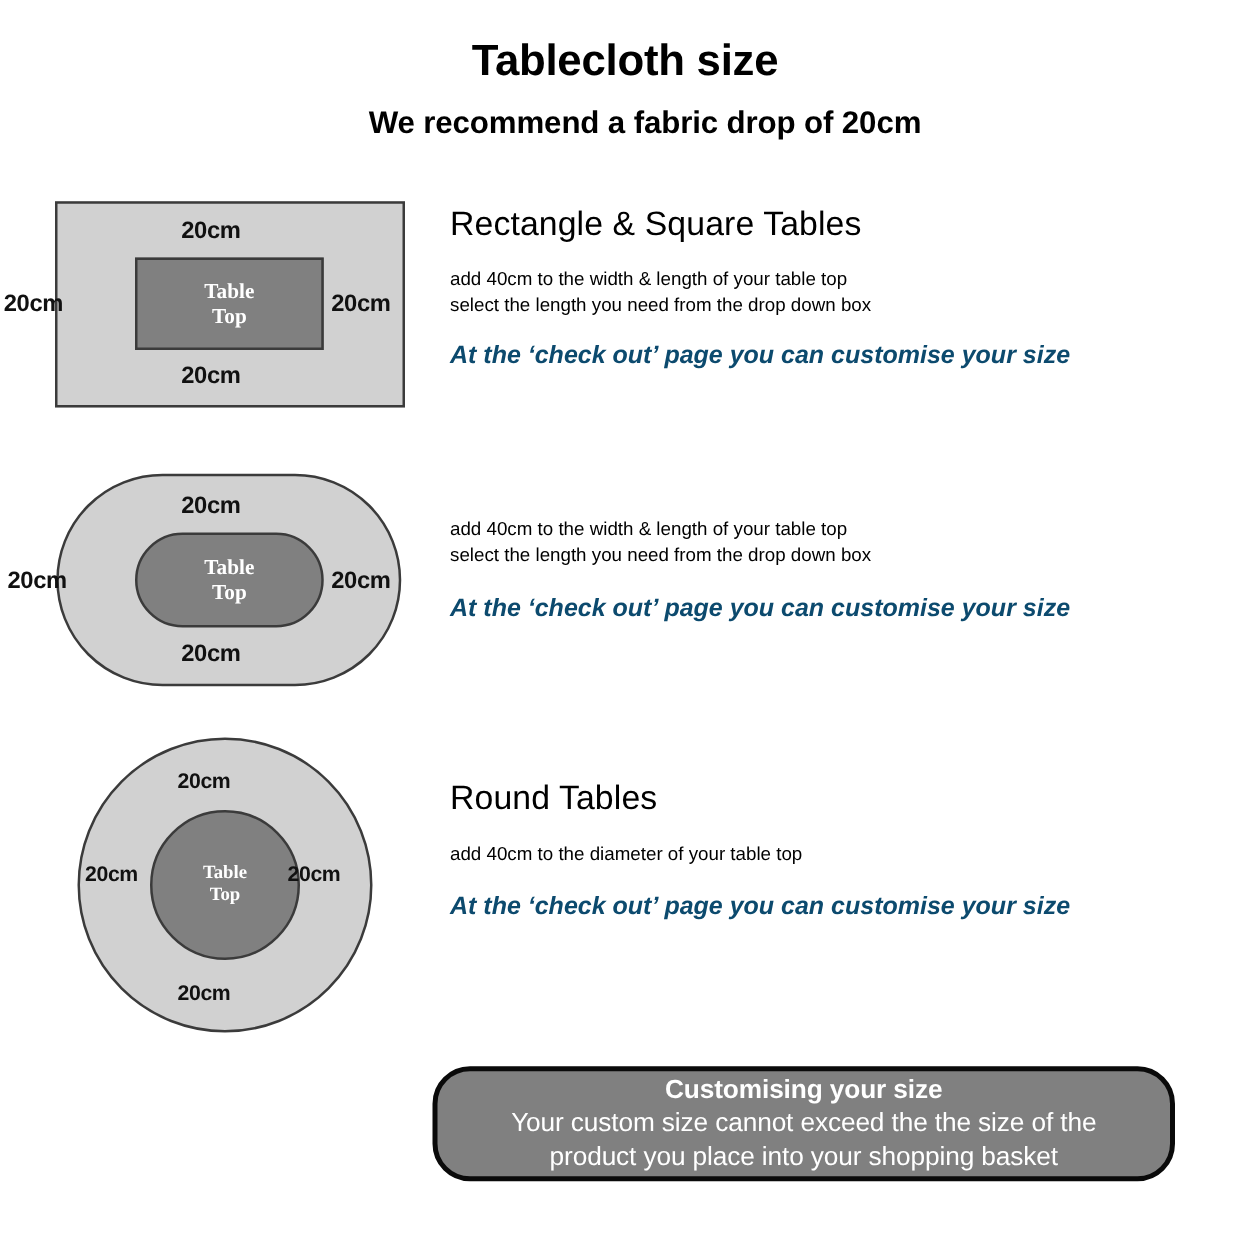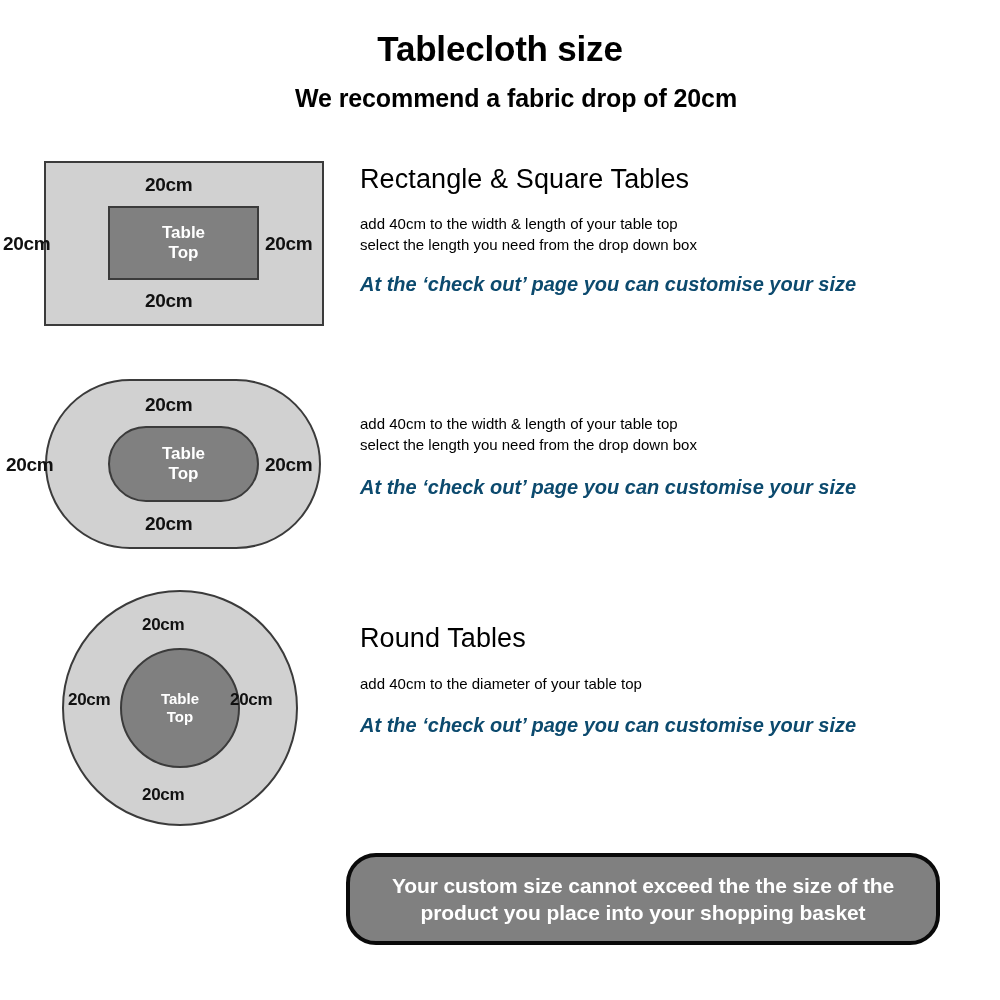--- a/index.html
+++ b/index.html
@@ -53,21 +53,21 @@
     border: 2px solid #3b3b3b;
     box-sizing: border-box;
     display: flex;
     flex-direction: column;
     align-items: center;
     justify-content: center;
     color: #ffffff;
     font-weight: bold;
     line-height: 1.18;
   }
-  .inner-shape span { display: block; }
+  .inner-shape span { display: block; font-family: Liberation Serif, serif; }
   .dim {
     position: absolute;
     font-size: 19px;
     font-weight: bold;
     color: #111111;
     white-space: nowrap;
     letter-spacing: -0.3px;
   }
   .dim.small { font-size: 17px; }
 
@@ -169,21 +169,21 @@
     text-align: center;
   }
   #custom-box .cb-title {
     font-size: 21px;
     font-weight: bold;
     line-height: 1.25;
     letter-spacing: -0.1px;
   }
   #custom-box .cb-line {
     font-size: 21px;
-    font-weight: bold;
+    font-weight: normal;
     line-height: 1.3;
     letter-spacing: -0.1px;
     white-space: nowrap;
   }
 </style>
 </head>
 <body>
 
 <div class="page-title">Tablecloth size</div>
 <div class="page-subtitle">We recommend a fabric drop of 20cm</div>
@@ -243,15 +243,16 @@
 
 <div class="section-text" id="round-text">
   <div class="section-heading">Round Tables</div>
   <div class="section-body">
     <div>add 40cm to the diameter of your table top</div>
   </div>
   <div class="section-note">At the ‘check out’ page you can customise your size</div>
 </div>
 
 <div id="custom-box">
+  <div class="cb-title">Customising your size</div>
   <div class="cb-line">Your custom size cannot exceed the the size of the</div>
   <div class="cb-line">product you place into your shopping basket</div>
 </div>
 
 </body></html>

